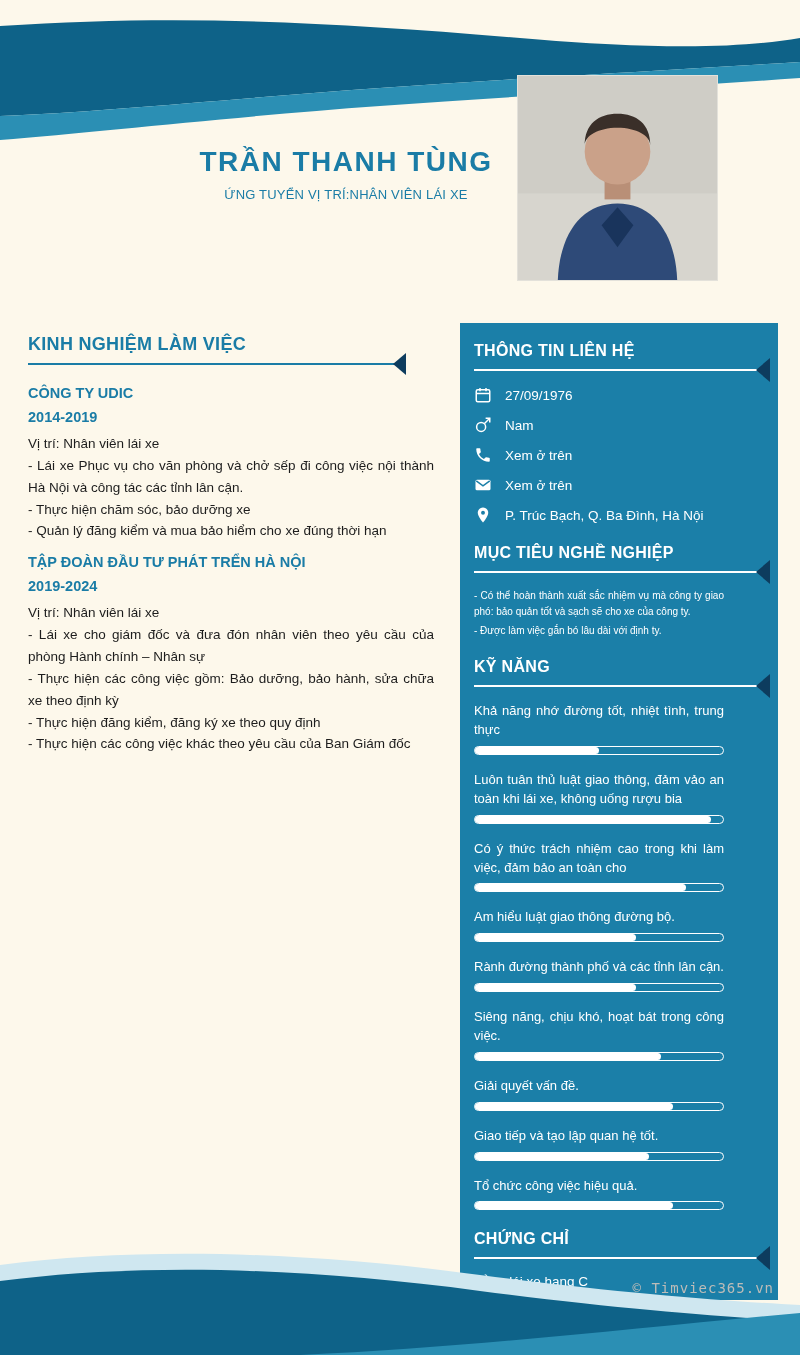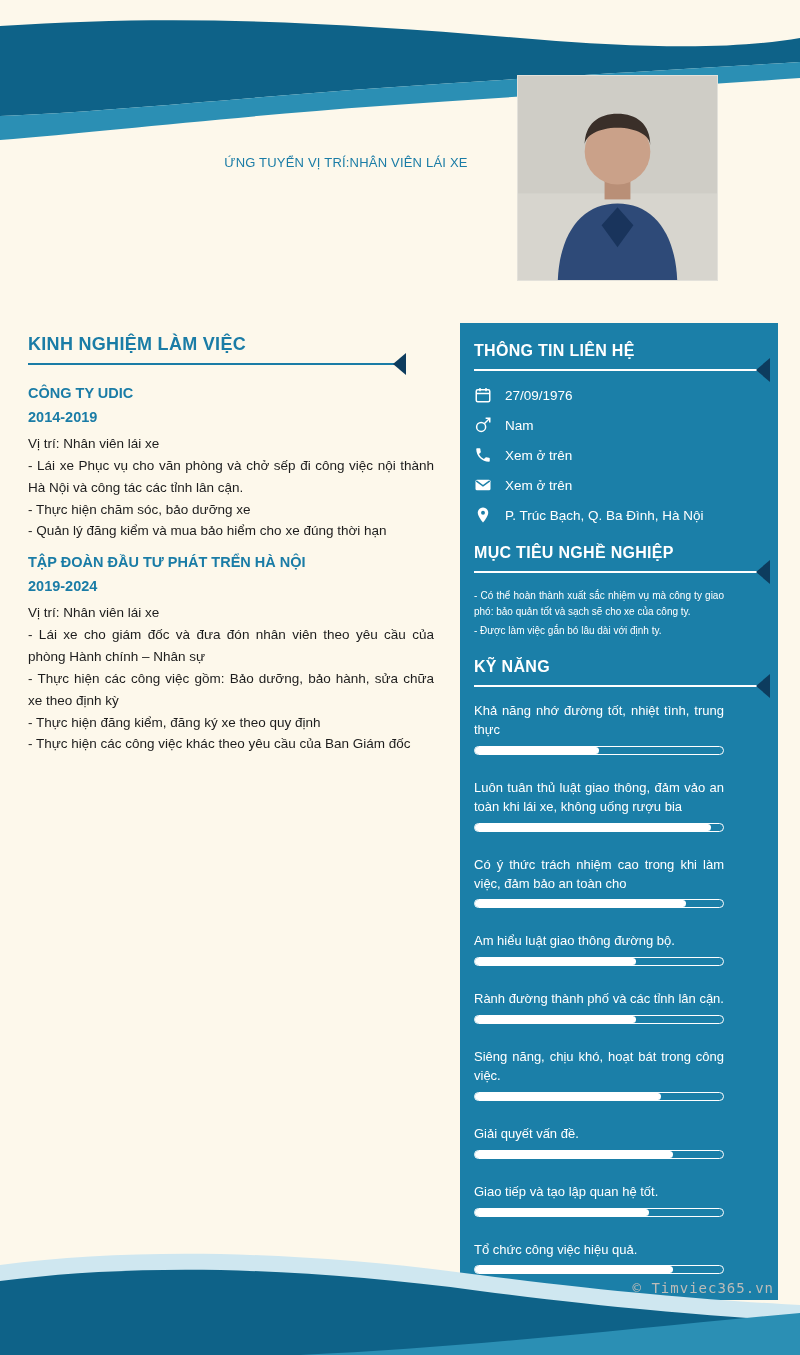--- a/index.html
+++ b/index.html
@@ -56,21 +56,21 @@
     border-right:14px solid #0d3c5e;
   }
   .panel-section{ margin-bottom:20px; }
 
   .contact-row{ display:flex; align-items:center; gap:13px; margin:12px 0; font-size:13.5px; }
   .cicon{ width:18px; height:18px; flex:0 0 18px; display:inline-block; }
   .cicon svg{ display:block; width:18px; height:18px; }
 
   .objective p{ font-size:10px; line-height:1.58; text-align:justify; margin-bottom:3px; }
 
-  .skill{ margin-bottom:24px; }
+  .skill{ margin-bottom:16px; }
   .skill-label{ font-size:13px; line-height:1.45; text-align:justify; margin-bottom:6px; }
   .skill-track{
     height:9px; border:1px solid #fff; border-radius:6px; width:100%;
   }
   .skill-fill{ height:100%; background:#fff; border-radius:6px; }
 
   .cert-line{ font-size:13.5px; margin-top:4px; }
 
   
   .watermark{
@@ -82,20 +82,21 @@
 <body>
 
 <div class="page">
 
   <svg class="waves-top" viewBox="0 0 800 150" preserveAspectRatio="none">
     <path d="M0,26 C180,14 330,22 520,38 C660,50 740,48 800,38 L800,62 C640,72 520,78 380,88 C240,98 100,112 0,116 Z" fill="#0e6288"></path>
     <path d="M0,116 C100,112 240,98 380,88 C520,78 640,72 800,62 L800,78 C660,88 520,96 380,106 C240,116 100,132 0,140 Z" fill="#2b8fb4"></path>
   </svg>
 
   <div class="header-text">
+    <div class="name">TRẦN THANH TÙNG</div>
     <div class="role">ỨNG TUYỂN VỊ TRÍ:NHÂN VIÊN LÁI XE</div>
   </div>
 
   <div class="photo">
     <svg viewBox="0 0 200 205" preserveAspectRatio="none">
       <rect width="200" height="205" fill="#d7d5ce"></rect>
       <rect width="200" height="118" fill="#cfcdc6"></rect>
       <path d="M40 205 C42 158 64 128 100 128 C136 128 158 158 160 205 Z" fill="#2e4a78"></path>
       <rect x="87" y="100" width="26" height="24" fill="#b98f77"></rect>
       <circle cx="100" cy="76" r="33" fill="#caa189"></circle>

